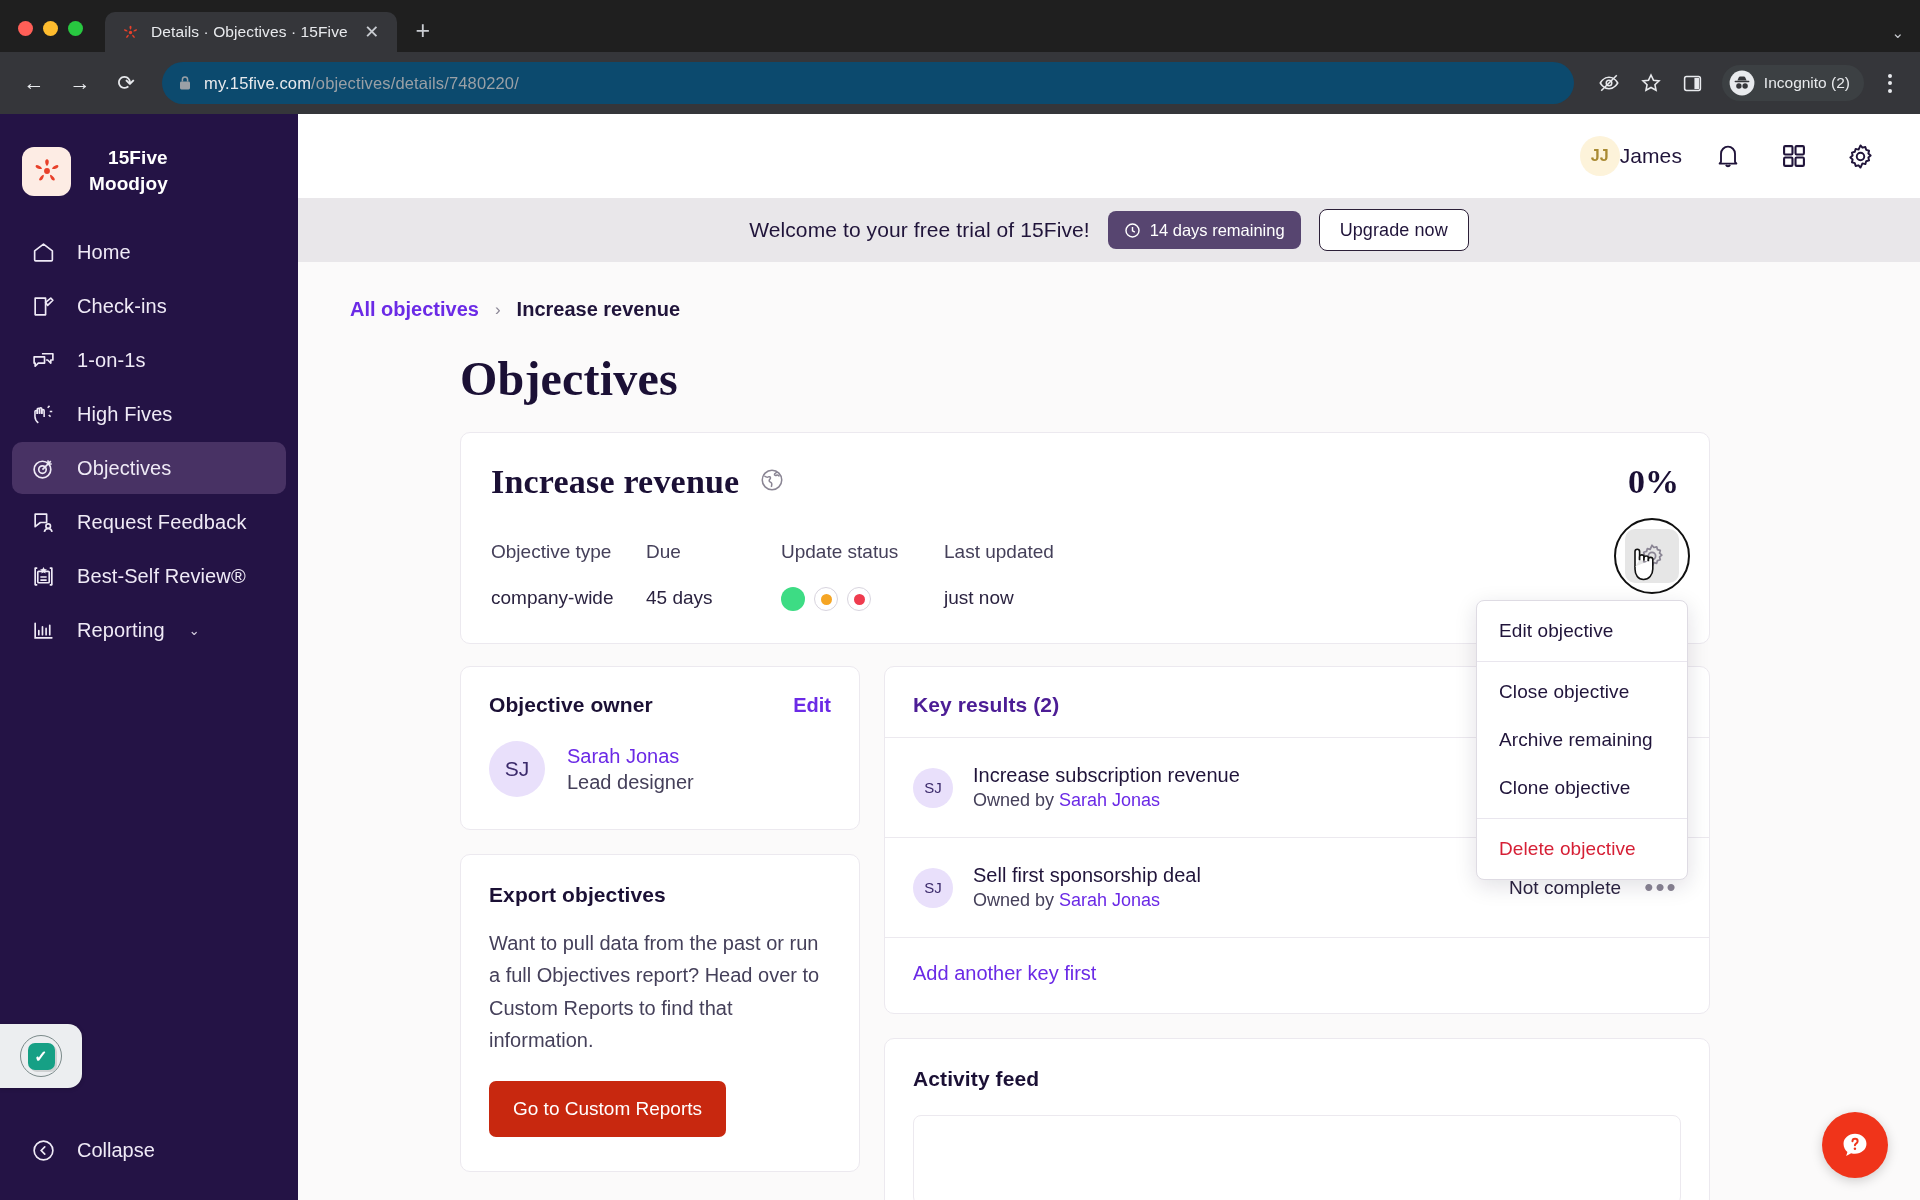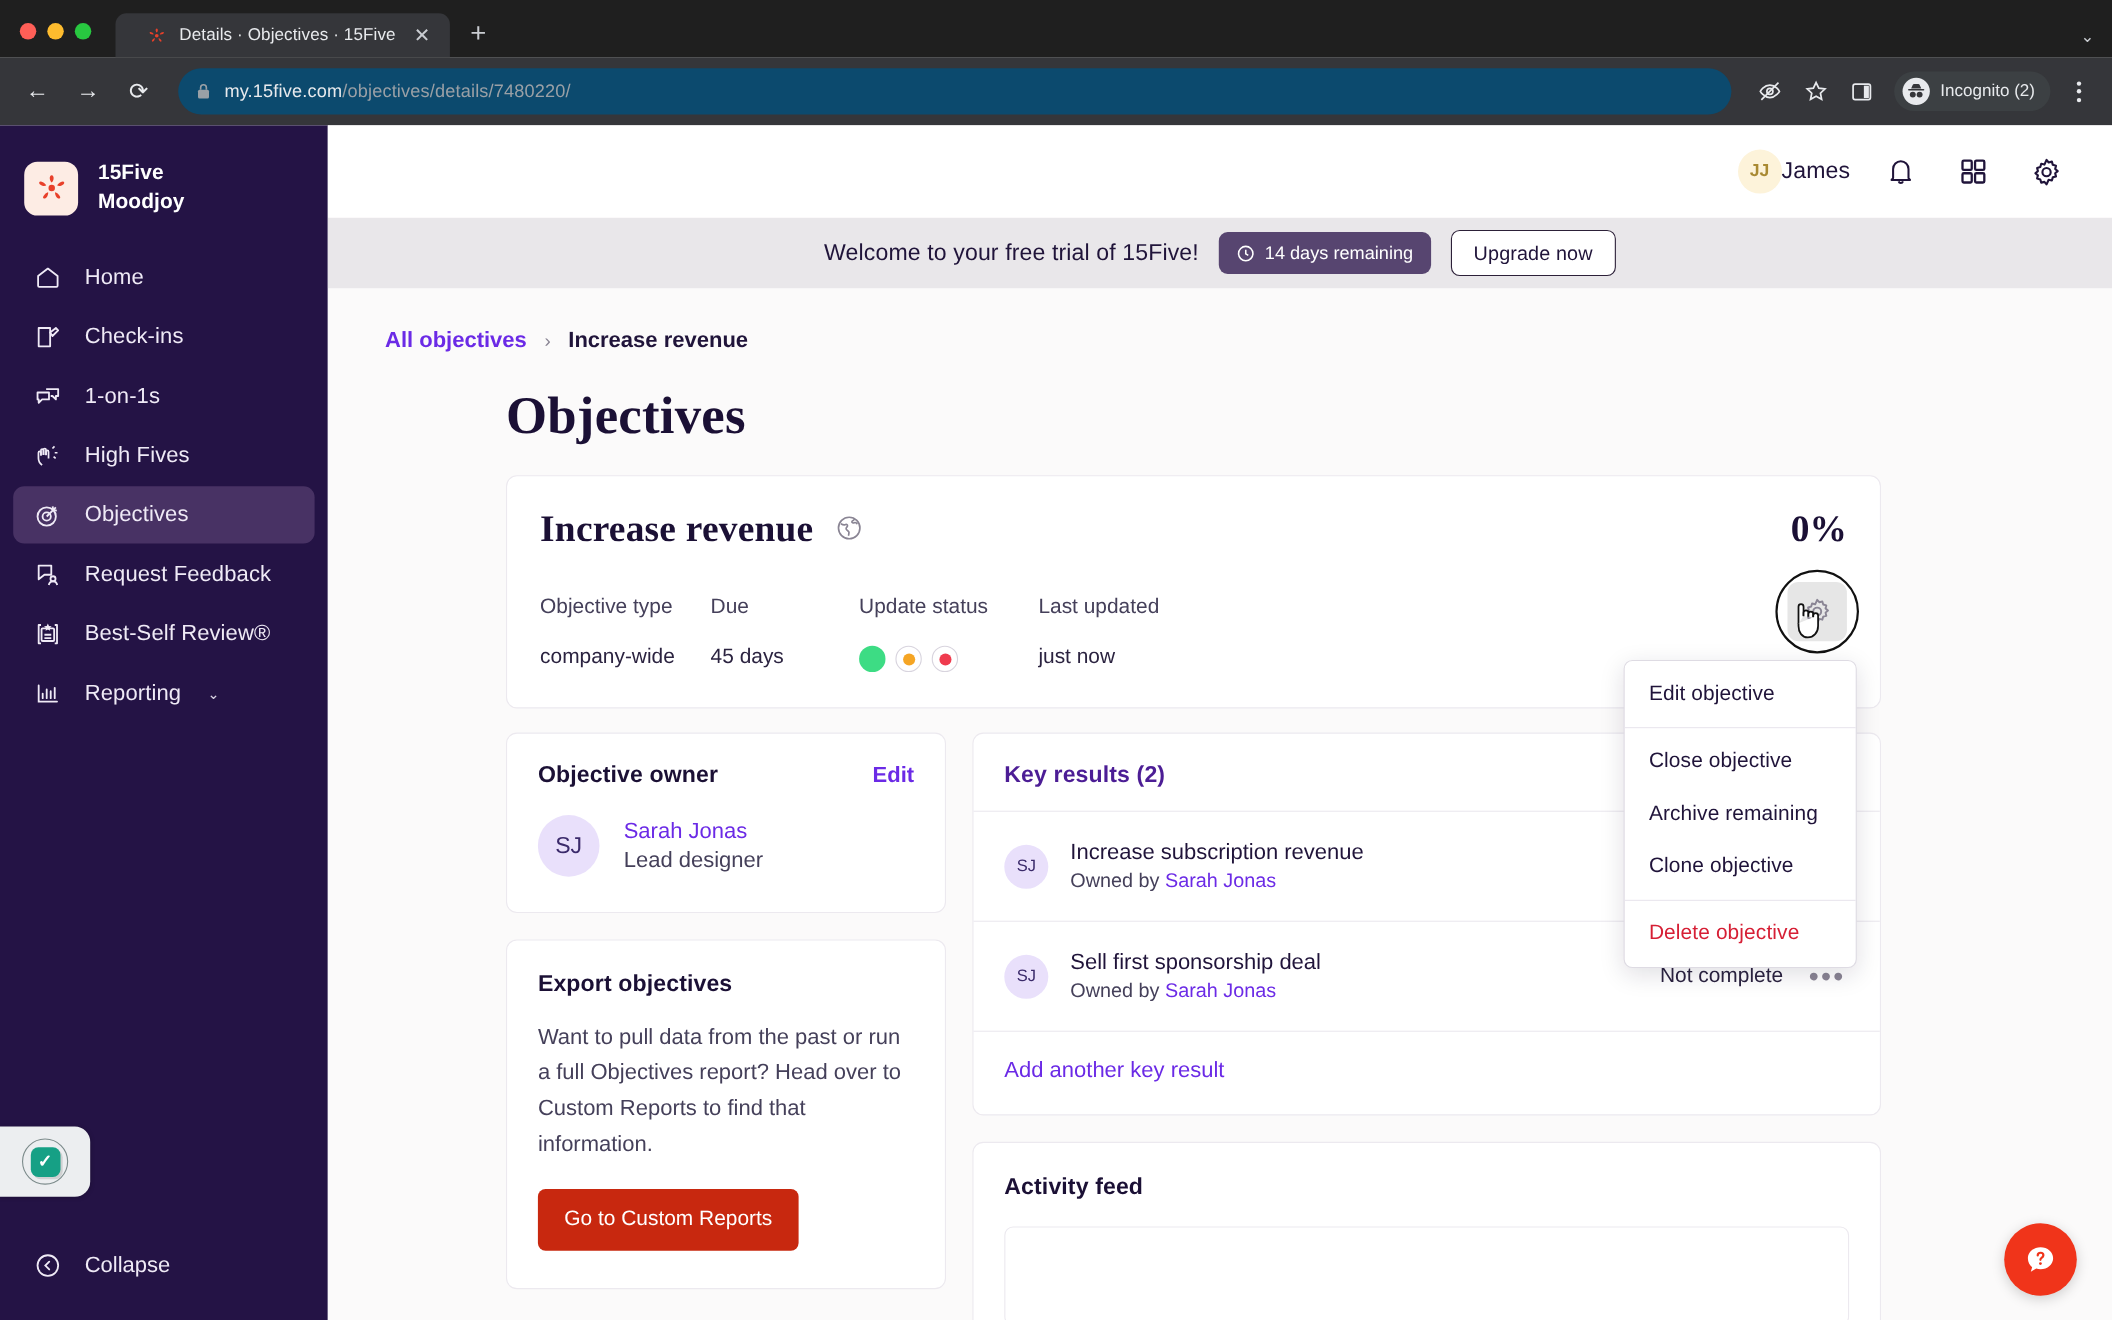--- a/index.html
+++ b/index.html
@@ -18,21 +18,21 @@
   }
   .traffic { display:flex; align-items:center; gap:10px; padding-bottom:16px; padding-right:22px; }
   .dot { width:15px; height:15px; border-radius:50%; }
   .dot.red { background:#ff5f57; }
   .dot.yellow { background:#febc2e; }
   .dot.green { background:#28c840; }
 
   .tab {
     display:flex; align-items:center; gap:11px;
     background:#35363a; height:40px; border-radius:10px 10px 0 0;
-    padding: 0 12px 0 28px; min-width: 280px; position:relative;
+    padding: 0 12px 0 16px; min-width: 280px; position:relative;
   }
   .tab-favicon { width:19px; height:19px; flex:none; display:block; }
   .tab-title { color:#e8eaed; font-size:15.5px; white-space:nowrap; letter-spacing:0.1px; }
   .tab-close { margin-left:auto; color:#c9ccd1; font-size:18px; width:26px; height:26px;
     display:flex; align-items:center; justify-content:center; border-radius:50%; }
   .new-tab { color:#c9ccd1; font-size:25px; width:40px; height:40px; display:flex;
     align-items:center; justify-content:center; margin-bottom:2px; margin-left:6px; font-weight:300;}
   .tabstrip-right { margin-left:auto; display:flex; align-items:center; padding: 0 16px 10px 0; }
   .chev-down { color:#c9ccd1; font-size:15px; }
 
@@ -61,21 +61,21 @@
   .kebab i { width:4px; height:4px; border-radius:50%; background:#e8eaed; display:block; }
 
   
   .app { display:flex; height: calc(1200px - 114px); width:1920px; }
 
   
   .sidebar {
     width: 298px; flex:none; background:#241345; color:#fff;
     position:relative; display:flex; flex-direction:column;
   }
-  .brand { display:flex; align-items:center; gap:18px; padding: 24px 0 0 22px; height:90px; }
+  .brand { display:flex; align-items:center; gap:18px; padding: 24px 0 0 22px; height:90px;text-align:right; }
   .brand-logo {
     width:49px; height:49px; border-radius:12px; background:#fdece4; flex:none;
     display:flex; align-items:center; justify-content:center;
   }
   .brand-text { font-size:19px; line-height:1.35; font-weight:600; letter-spacing:0.1px;}
   .nav { margin-top:22px; display:flex; flex-direction:column; gap:2px; padding: 0 12px; }
   .nav-item {
     display:flex; align-items:center; gap:20px; height:52px; padding: 0 18px;
     border-radius:10px; color:#efeaf6; font-size:20px; font-weight:500; letter-spacing:0.1px;
   }
@@ -569,21 +569,21 @@
                     <div class="avatar-sm">SJ</div>
                     <div class="kr-main">
                       <div class="kr-title">Sell first sponsorship deal</div>
                       <div class="kr-owner"><span>Owned by </span><b>Sarah Jonas</b></div>
                     </div>
                     <div class="kr-status">Not complete</div>
                     <div class="kr-more">•••</div>
                   </div>
 
                 </div>
-                <div class="add-kr">Add another key result</div>
+                <div class="add-kr">Add another key first</div>
               </div>
 
               <div class="card feed-card">
                 <h3>Activity feed</h3>
                 <div class="feed-box"></div>
               </div>
             </div>
 
           </div>
         </div>

